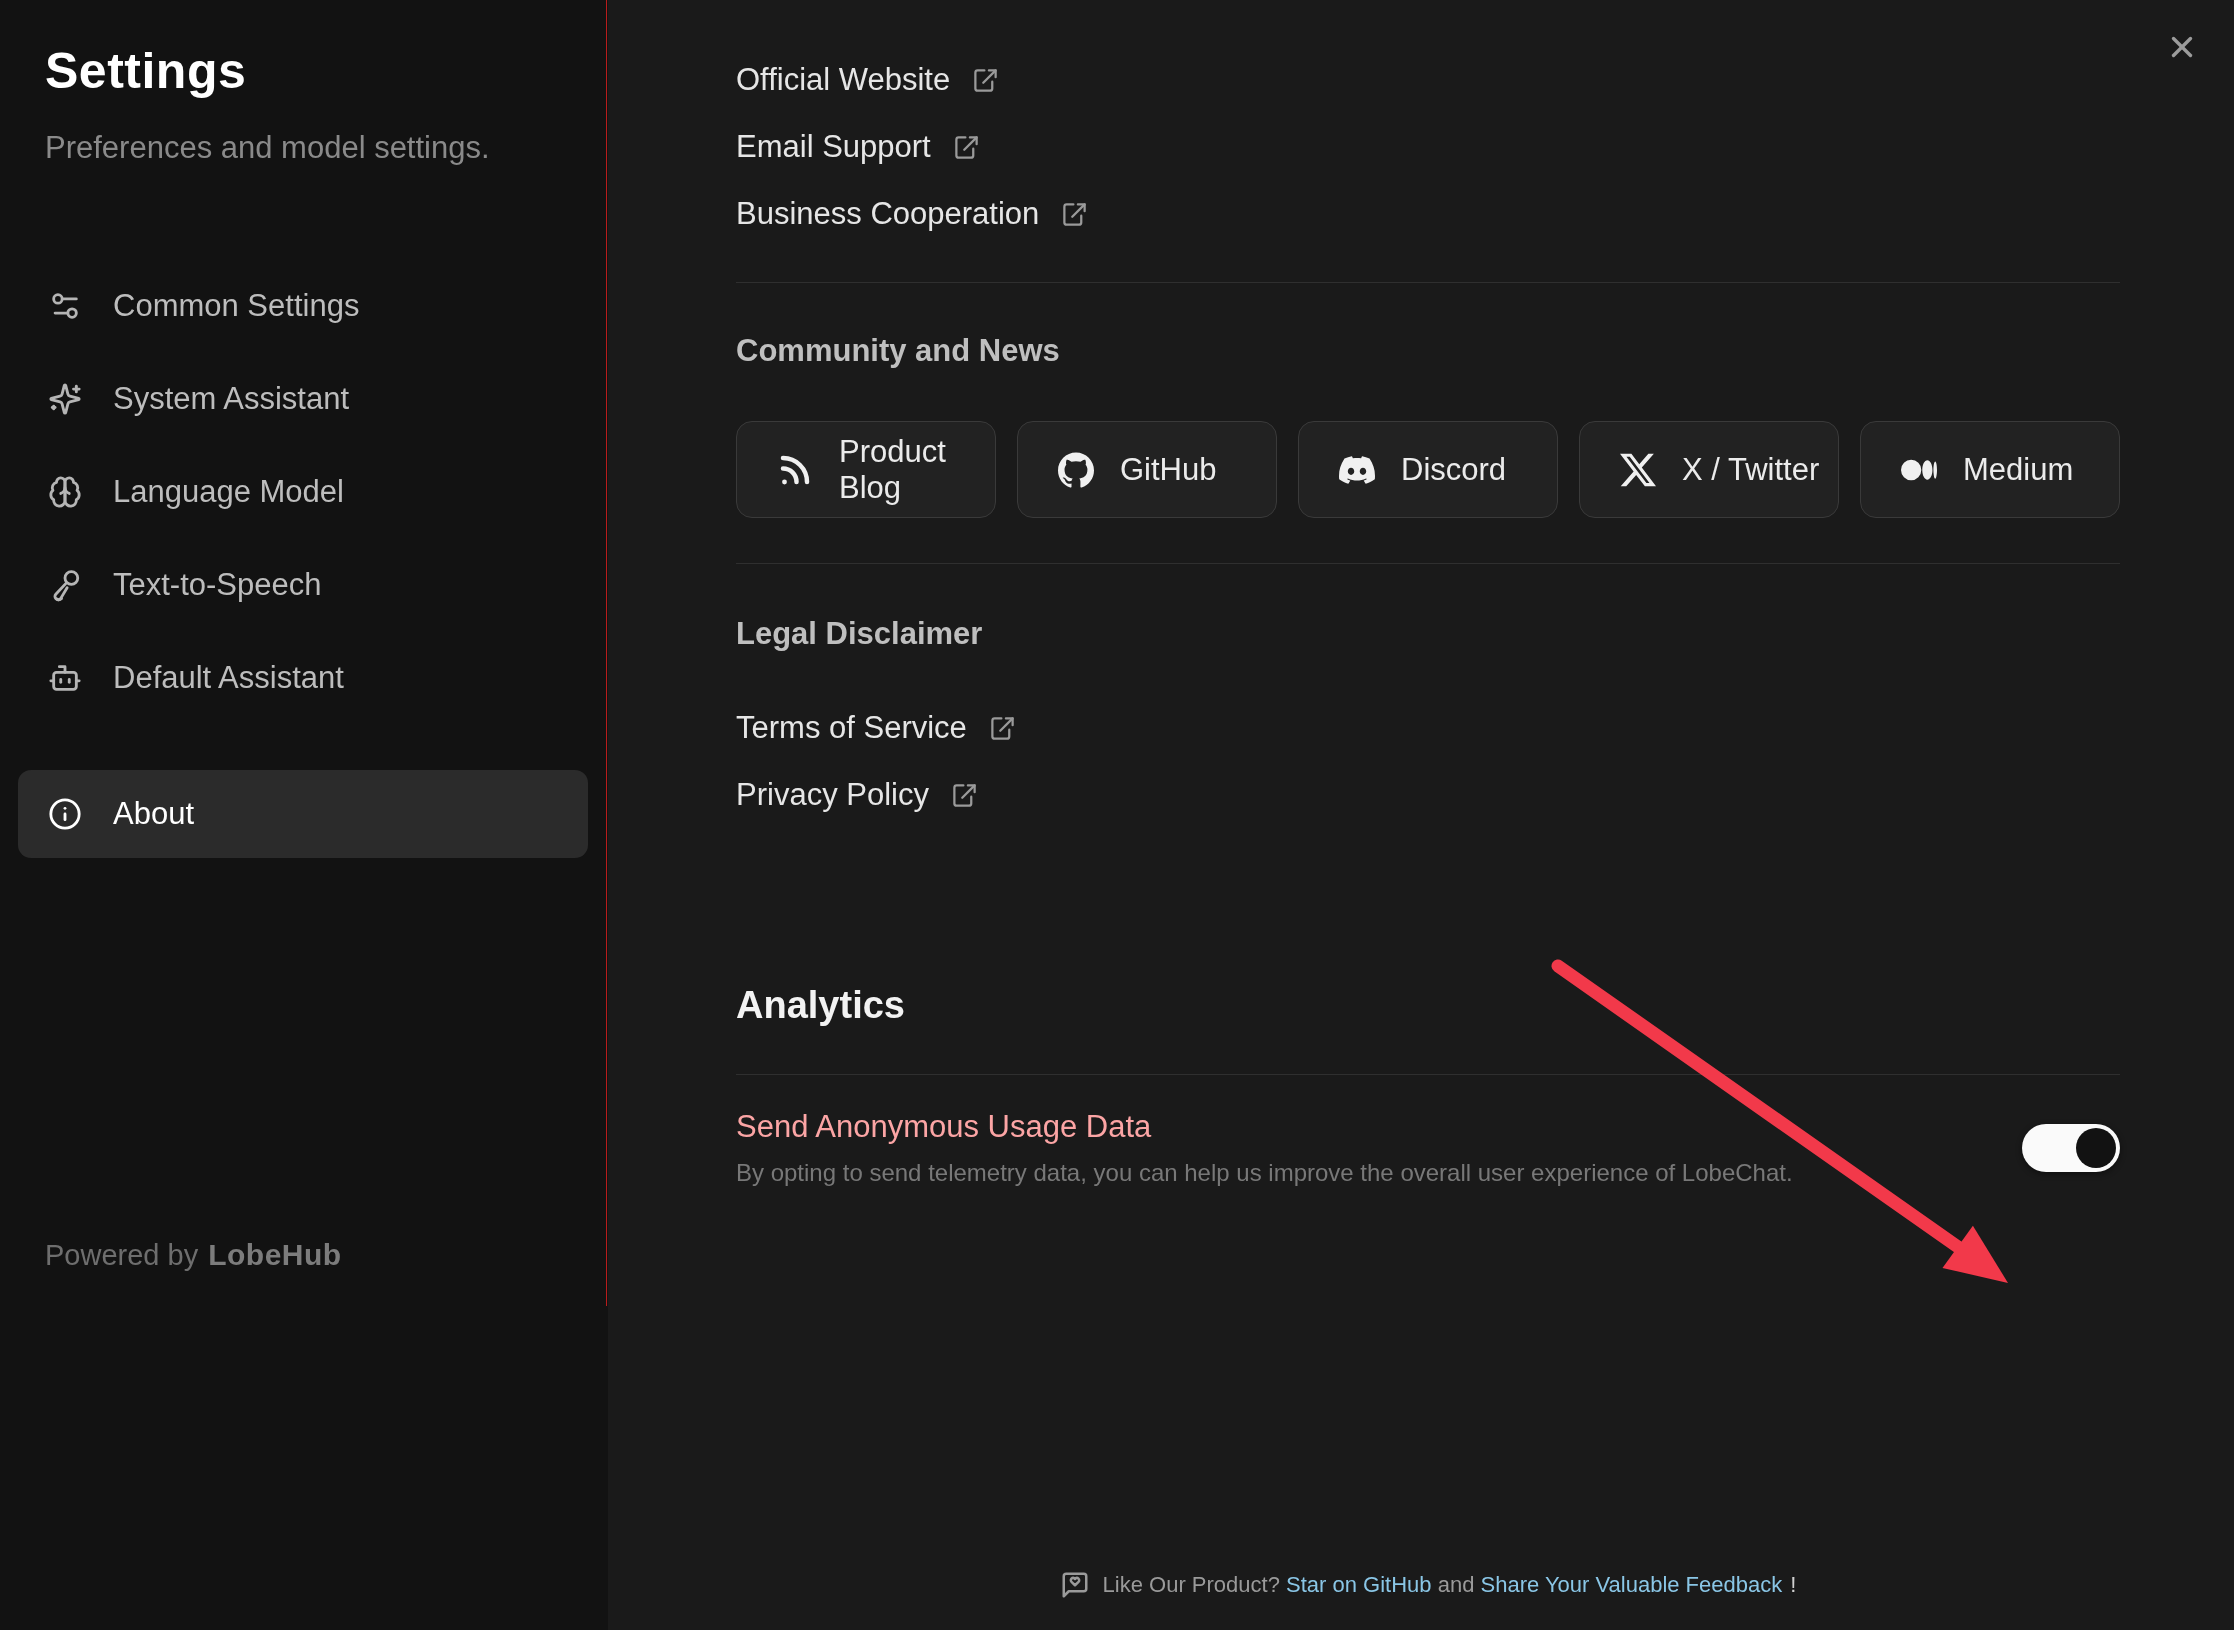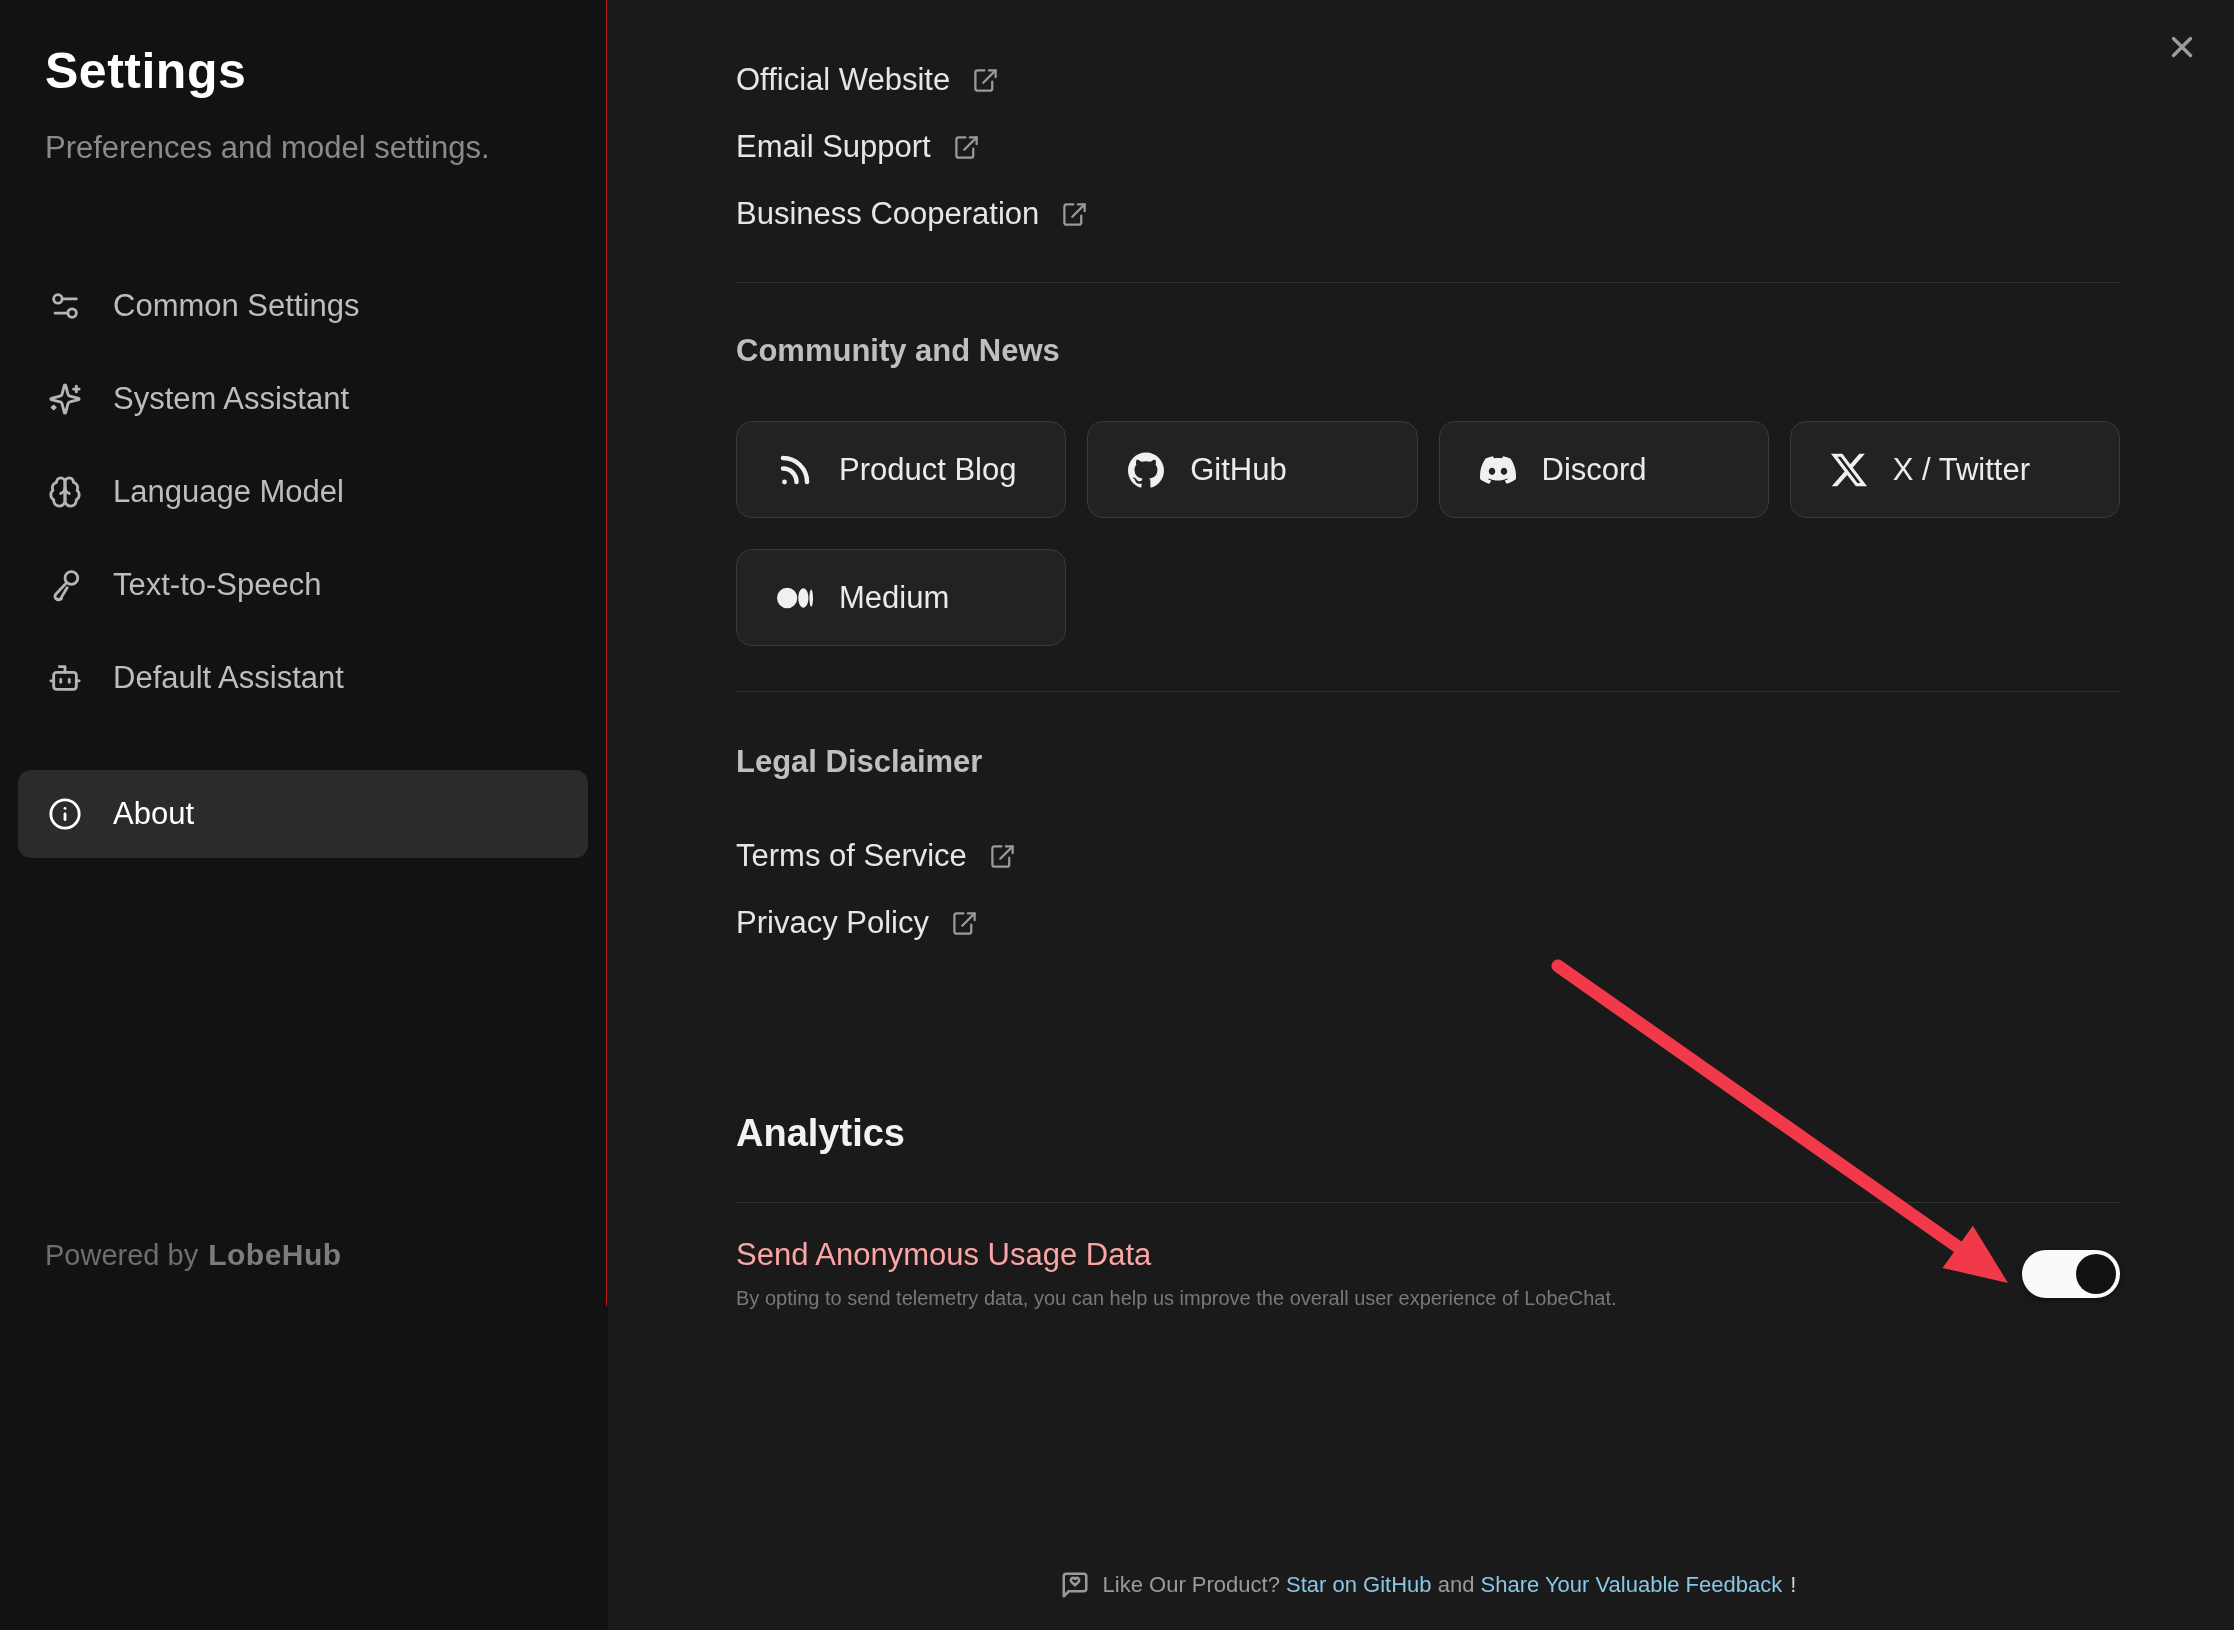--- a/index.html
+++ b/index.html
@@ -32,32 +32,32 @@
   .linkrow .txt { font-size:31px; color:#e6e6e6; }
   .linkrow .ext { width:27px; height:27px; margin-left:22px; color:#9a9a9a; }
   .links { margin-top:50px; }
 
   .divider { border:none; border-top:1px solid #2f2f2f; margin:0; }
   .d1 { margin-top:46px; }
   .d2 { margin-top:45px; }
   .d3 { margin-top:47px; }
 
   .h-community { margin-top:48px; }
-  .grid { margin-top:50px; display:grid; grid-template-columns:repeat(4,1fr);
+  .grid { margin-top:50px; display:grid; grid-template-columns:repeat(5,1fr);
           column-gap:21px; row-gap:31px; }
   .combtn { height:97px; display:flex; align-items:center; padding-left:40px;
             background:#222222; border:1px solid #3a3a3a; border-radius:16px; cursor:pointer; }
   .combtn .icn { width:36px; height:36px; margin-right:26px; color:#f0f0f0; flex:0 0 auto; }
   .combtn .lbl { font-size:31px; color:#ebebeb; }
 
   .h-legal { margin-top:50px; }
 
   .analytics-row { margin-top:34px; display:flex; align-items:center; justify-content:space-between; }
   .an-title { font-size:31px; color:#fca5a5; }
-  .an-desc  { margin-top:14px; font-size:20px; color:#787878; }
+  .an-desc  { margin-top:14px; font-size:24px; color:#787878; }
   .toggle { width:98px; height:48px; border-radius:24px; background:#fafafa;
             position:relative; flex:0 0 auto; margin-left:40px; cursor:pointer;
             box-shadow:0 2px 6px rgba(0,0,0,.45); }
   .toggle .knob { position:absolute; top:4px; right:4px; width:40px; height:40px;
                   border-radius:50%; background:#121212; }
 
   .footer { position:absolute; left:128px; right:114px; bottom:30px;
             display:flex; align-items:center; justify-content:center; font-size:22px; color:#9a9a9a; }
   .footer .icn { width:30px; height:30px; margin-right:13px; color:#9a9a9a; }
   .footer a { color:#8ac6e6; text-decoration:none; cursor:pointer; }

